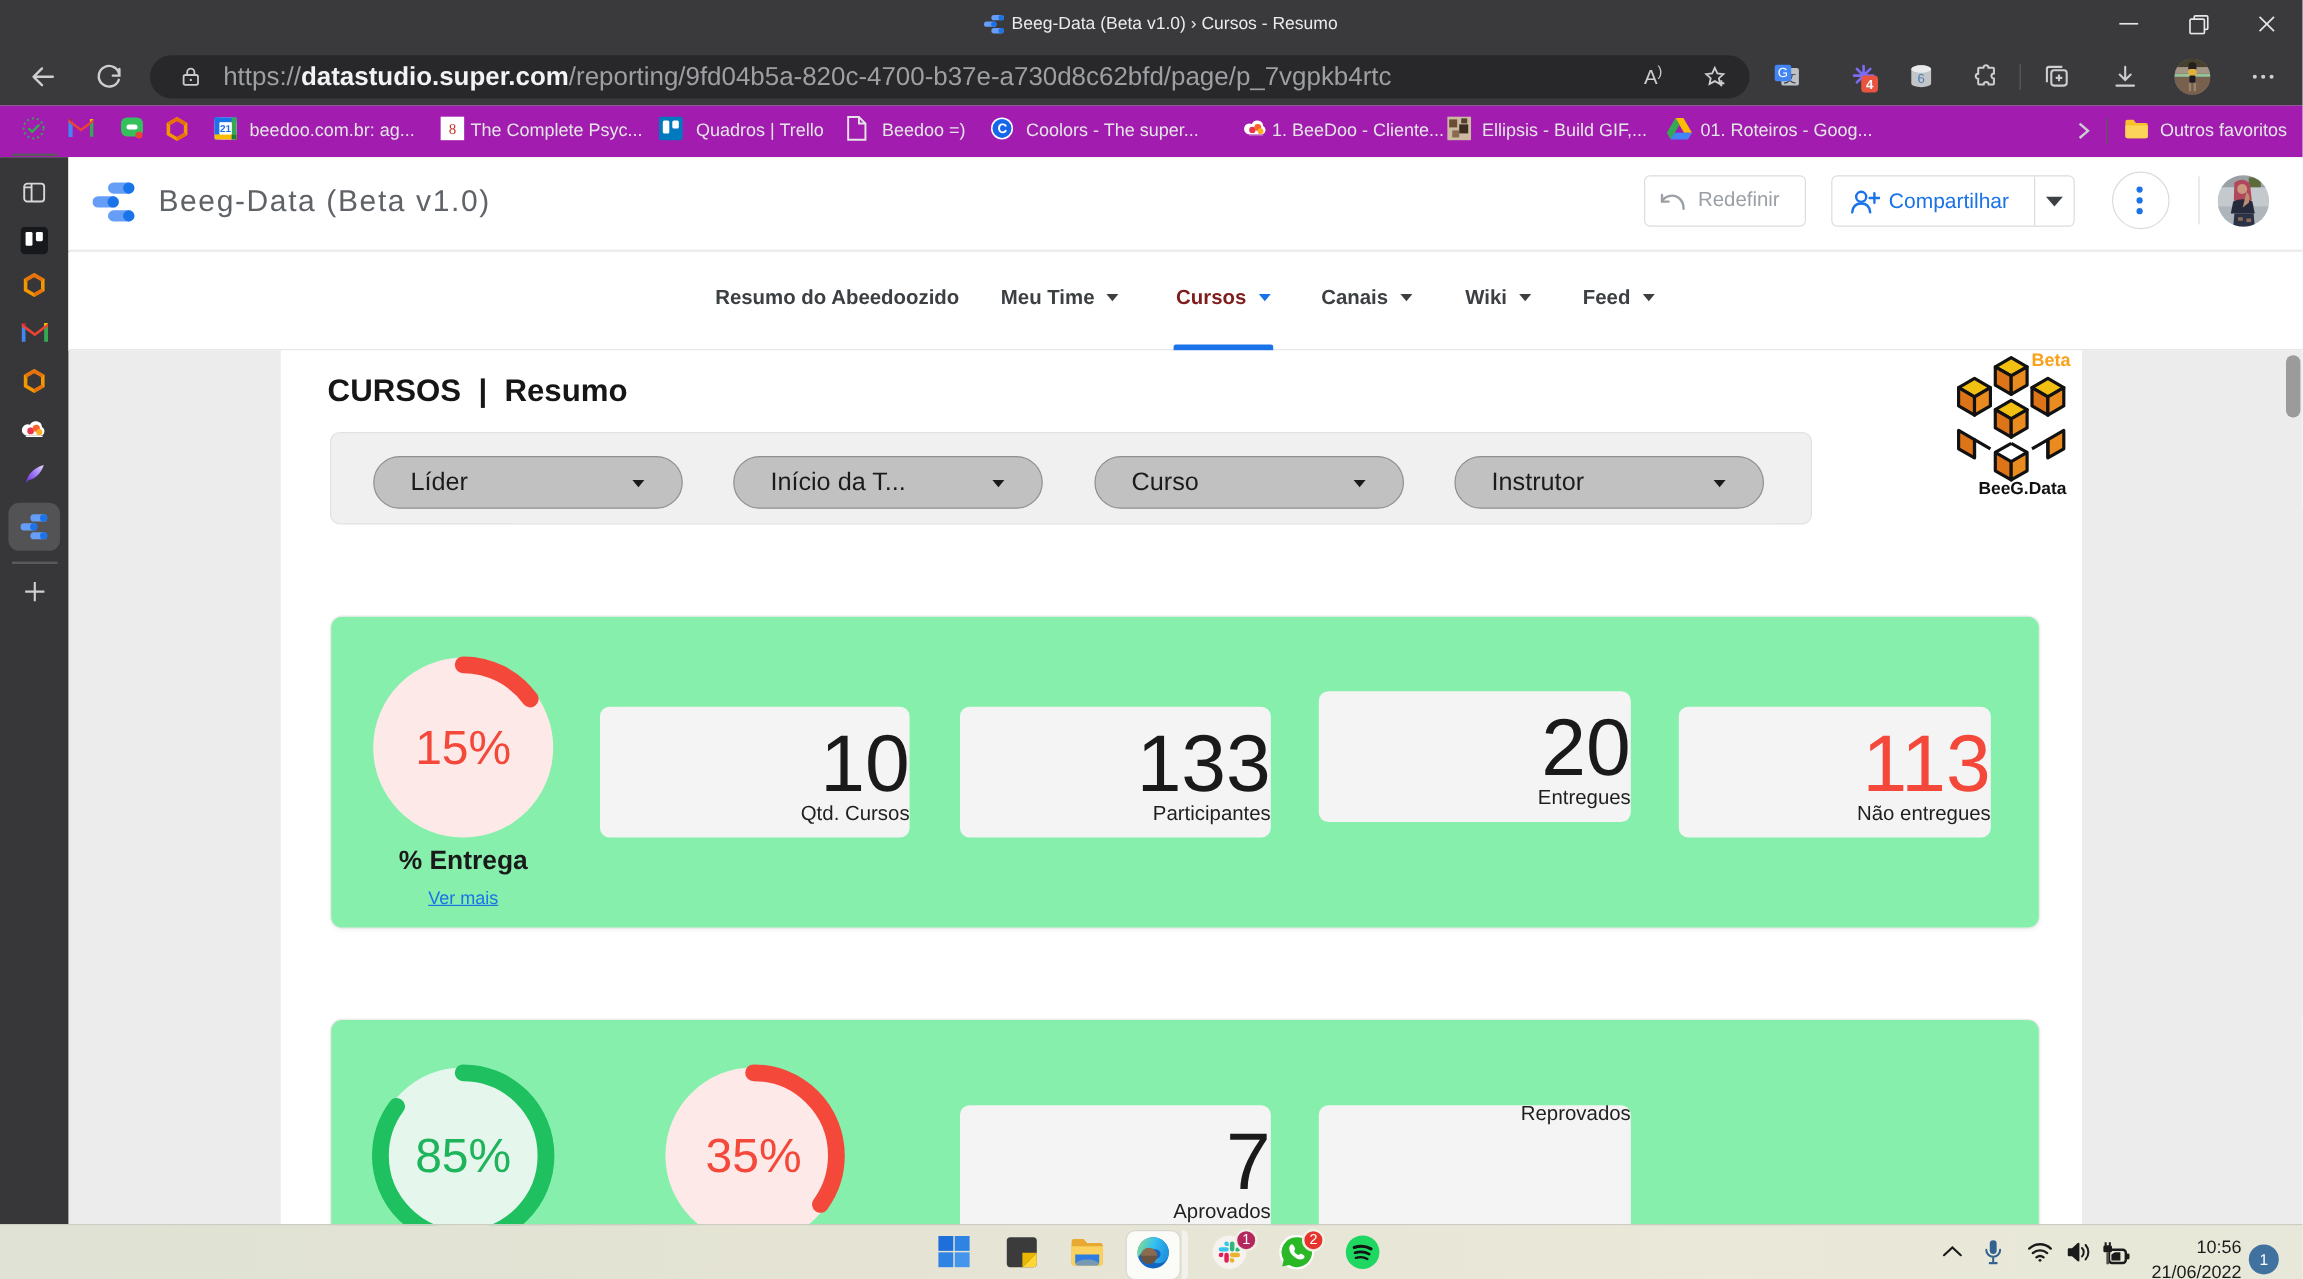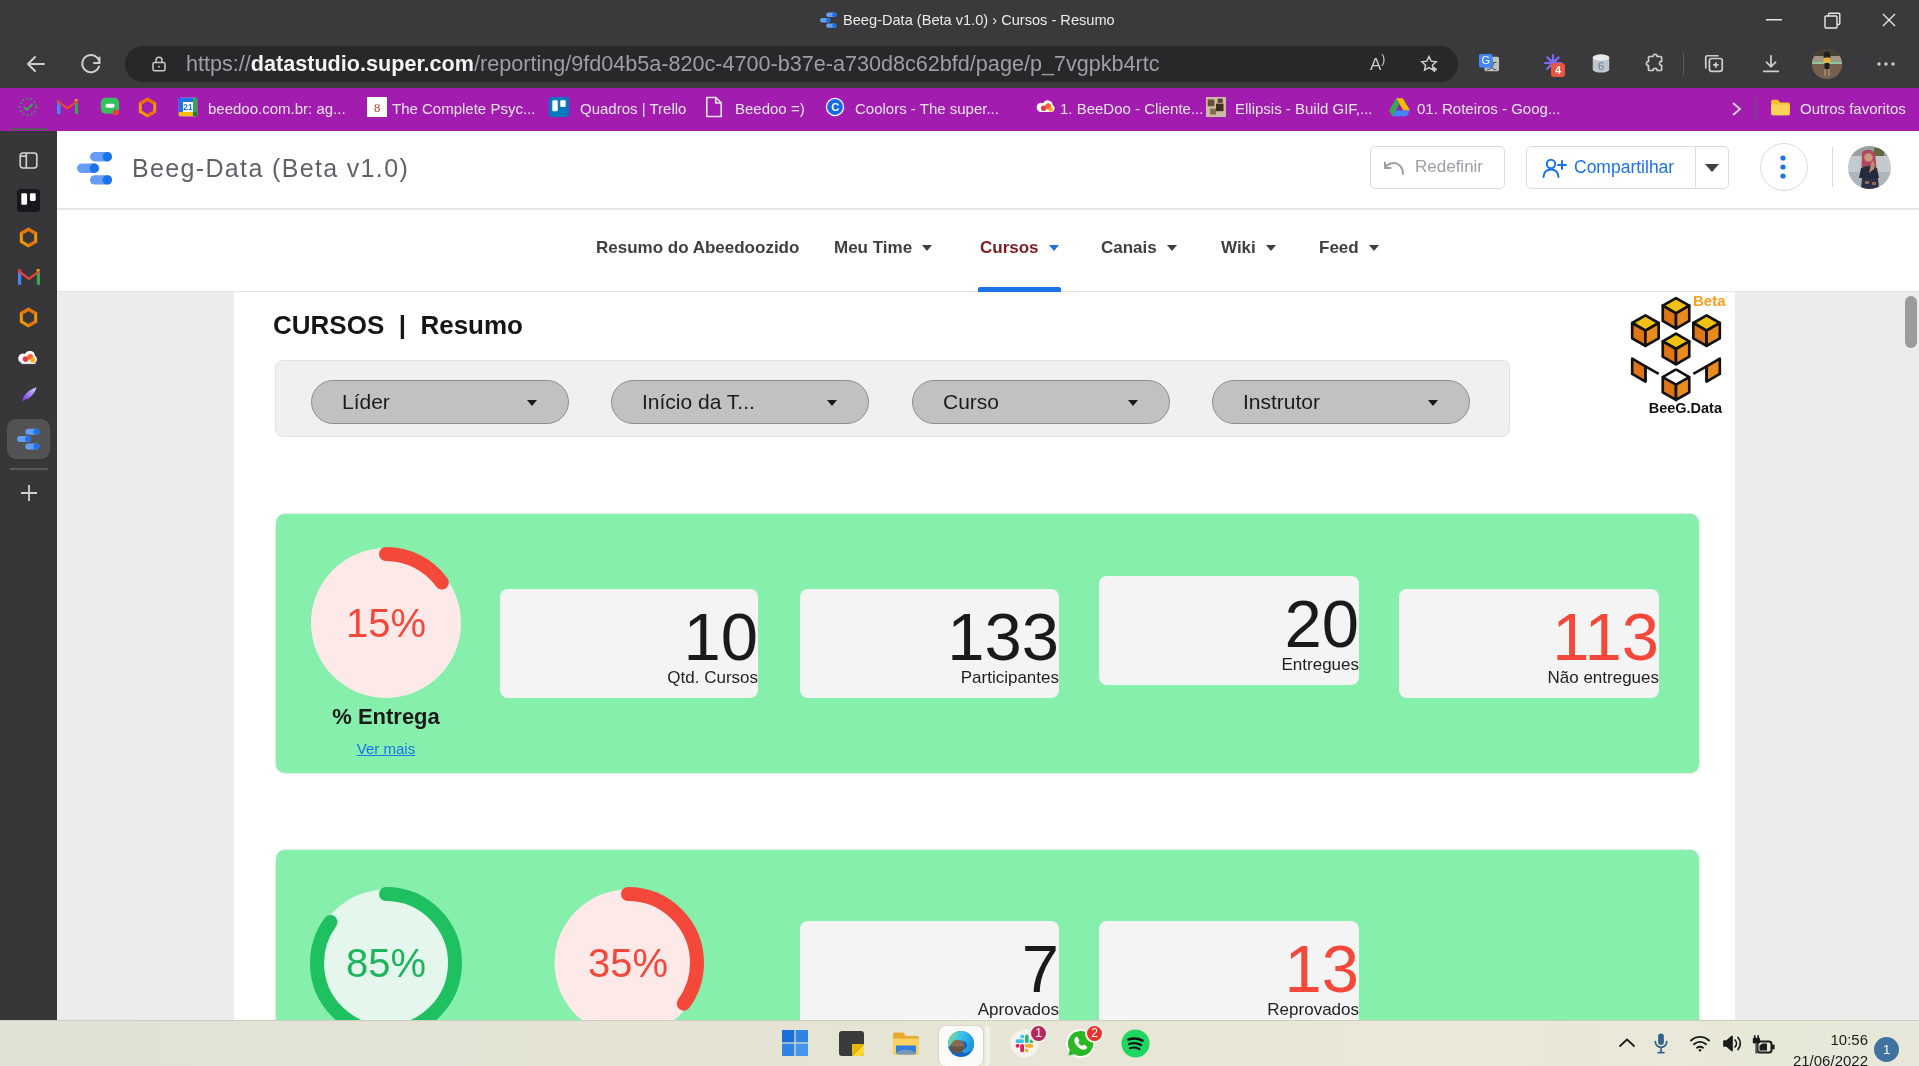--- a/index.html
+++ b/index.html
@@ -485,21 +485,20 @@
       <svg class="abs" style="left:270px;top:31px" width="164" height="164" viewBox="0 0 164 164">
         <circle cx="82" cy="82" r="73.5" fill="#fdeae8"></circle>
         <circle cx="82" cy="82" r="69" fill="none" stroke="#f4483b" stroke-width="14" stroke-linecap="round" stroke-dasharray="151.7 281.9" transform="rotate(-90 82 82)"></circle>
         <text x="82" y="96" font-size="40" fill="#f4483b" text-anchor="middle" font-family="Liberation Sans">35%</text>
       </svg>
       <div class="stat" style="left:524px;top:71px;width:259px">
         <div class="num">7</div>
           <div class="lbl">Aprovados</div>
       </div>
       <div class="stat" style="left:823px;top:71px;width:260px">
-        <div class="num red">13</div>
           <div class="lbl">Reprovados</div>
       </div>
     </div>
   </div>
 
   <div id="scrollthumb"></div>
 
   <div id="taskbar">
 
     <svg class="abs" style="left:781px;top:8px" width="28" height="28" viewBox="0 0 28 28">

